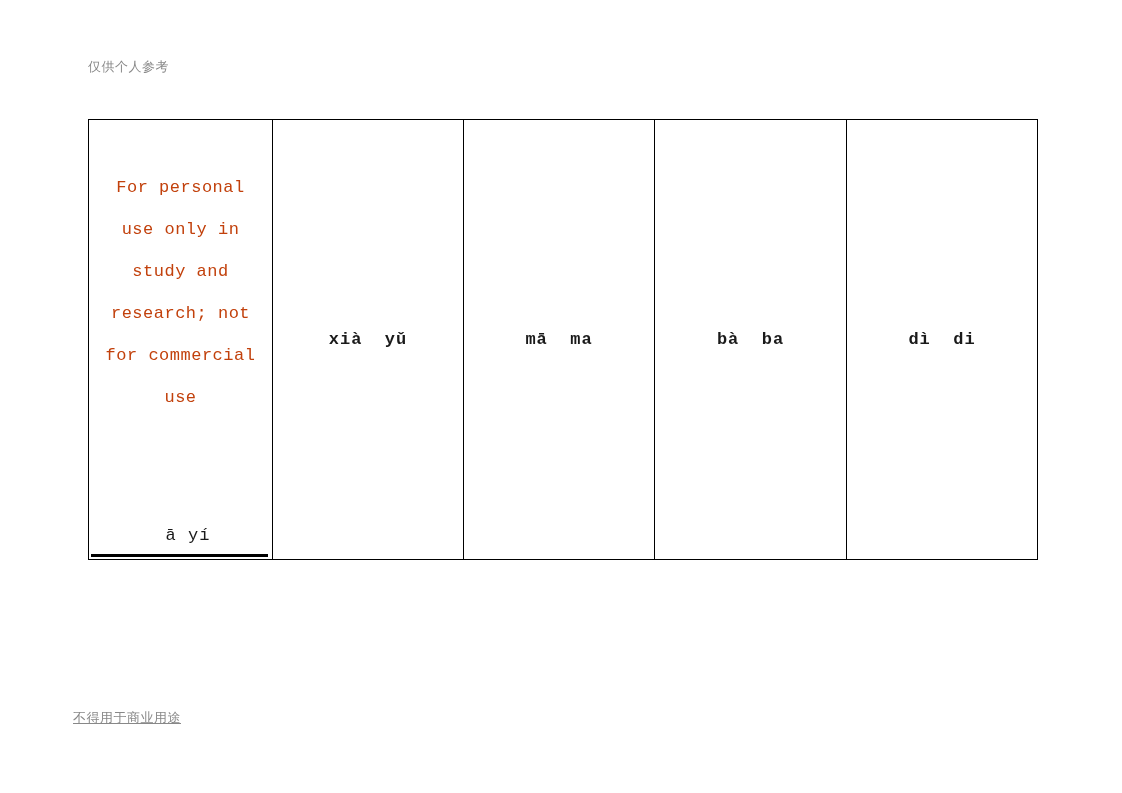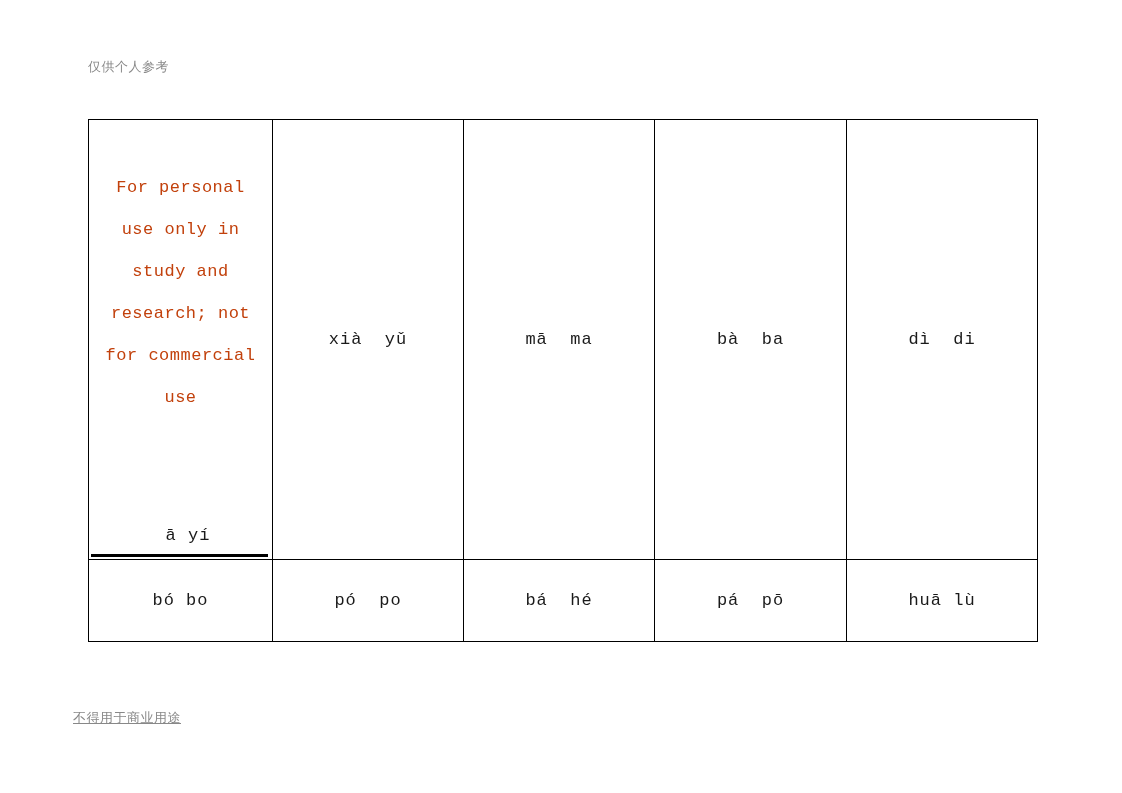--- a/index.html
+++ b/index.html
@@ -107,20 +107,21 @@
 
   .cell-bottom-text {
     position: relative;
     padding-top: 22px;
     box-sizing: border-box;
   }
 
   .pinyin {
     display: inline-block;
     white-space: pre;
+    font-weight: bold;
   }
 </style>
 </head>
 <body>
 
 <div class="page">
 
   <div class="watermark watermark-top">仅供个人参考</div>
 
   <table class="pinyin-table">
@@ -142,35 +143,18 @@
         <td class="col-3">
           <span class="pinyin">mā  ma</span>
         </td>
         <td class="col-4">
           <span class="pinyin">bà  ba</span>
         </td>
         <td class="col-5">
           <span class="pinyin">dì  di</span>
         </td>
       </tr>
-      <tr class="row-short">
-        <td class="col-1 cell-bottom-text">
-          <span class="pinyin">bó bo</span>
-        </td>
-        <td class="col-2 cell-bottom-text">
-          <span class="pinyin">pó  po</span>
-        </td>
-        <td class="col-3 cell-bottom-text">
-          <span class="pinyin">bá  hé</span>
-        </td>
-        <td class="col-4 cell-bottom-text">
-          <span class="pinyin">pá  pō</span>
-        </td>
-        <td class="col-5 cell-bottom-text">
-          <span class="pinyin">huā lù</span>
-        </td>
-      </tr>
     </tbody>
   </table>
 
   <div class="watermark watermark-bottom">不得用于商业用途</div>
 
 </div>
 
 </body></html>

